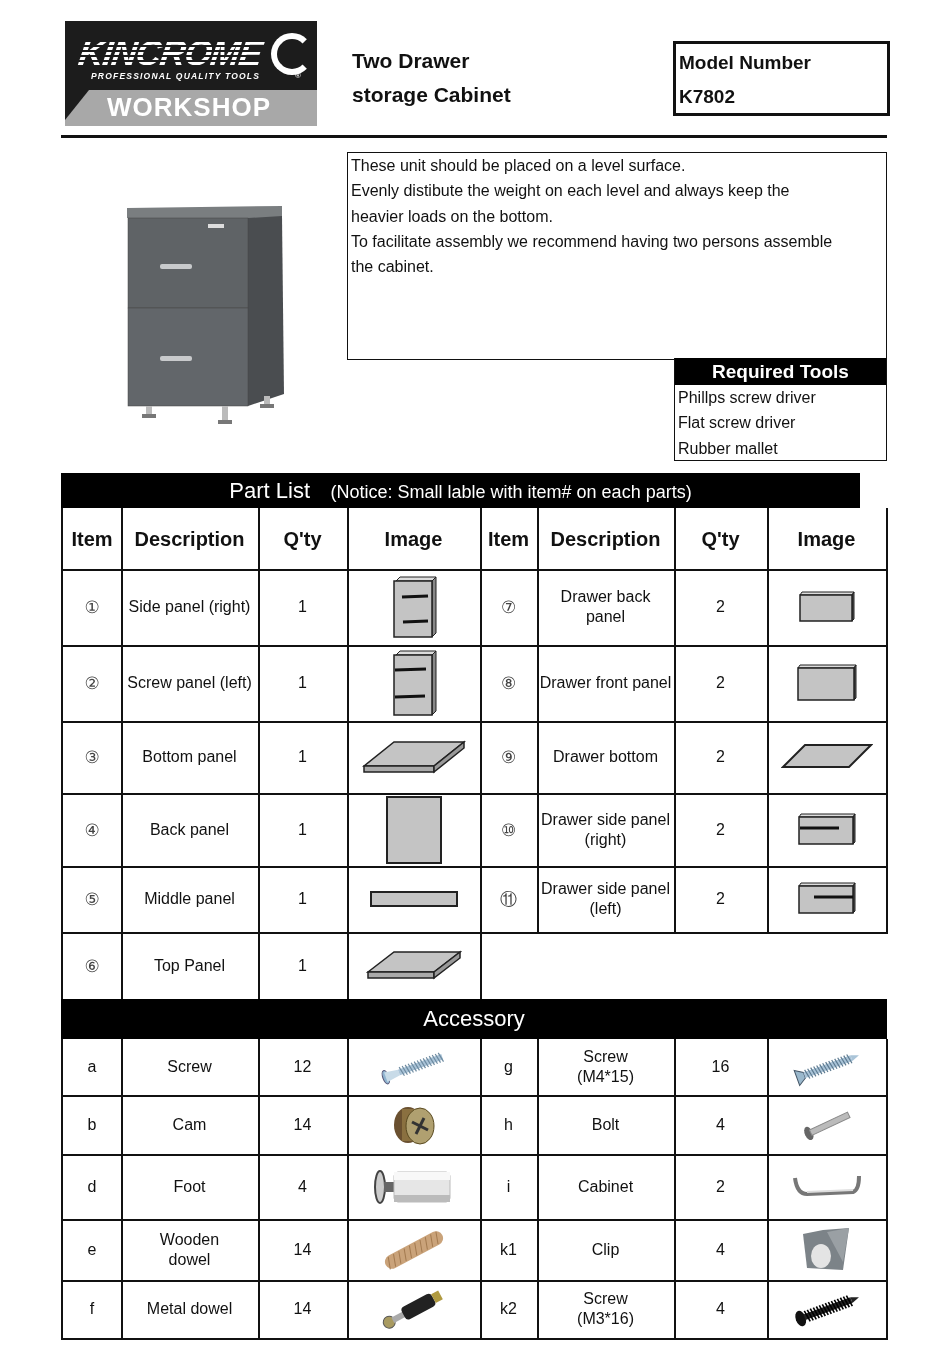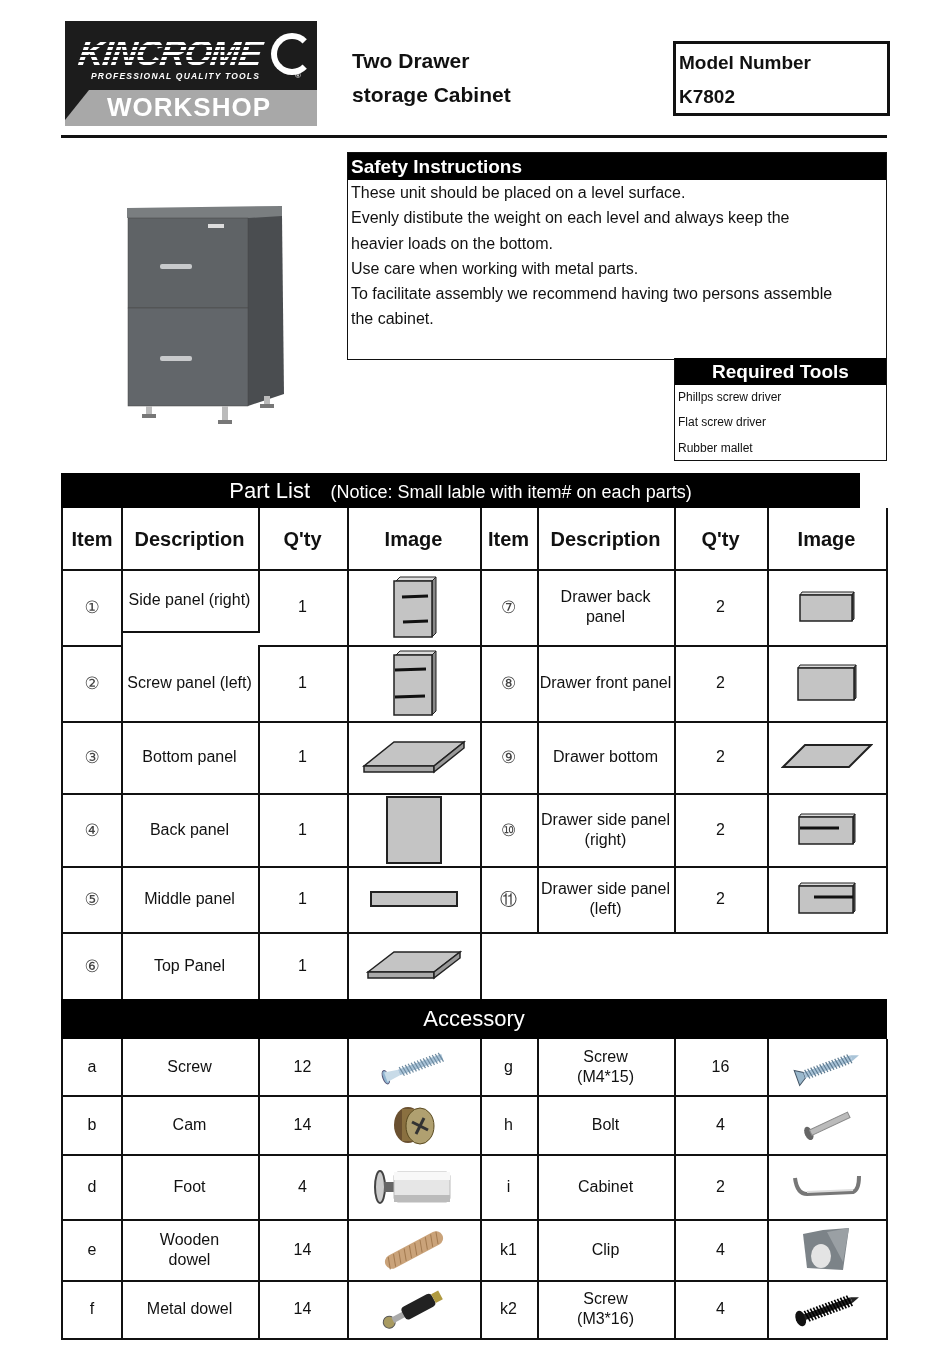--- a/index.html
+++ b/index.html
@@ -24,21 +24,21 @@
   .rule { left:61px; top:135px; width:826px; height:3px; background:#111; }
 
   .cabinet { left:120px; top:200px; width:180px; height:230px; }
 
   .safety { left:347px; top:152px; width:538px; height:206px; border:1.5px solid #111; }
   .safety .hdr { height:27px; background:#000; color:#fff; font-size:19px; font-weight:bold; padding-left:3px; line-height:27px; }
   .safety .line { font-size:16px; height:25.3px; line-height:25.3px; padding-left:3px; white-space:nowrap; }
 
   .tools { left:674px; top:358px; width:211px; height:102px; border:1.5px solid #111; border-top:none; }
   .tools .hdr { height:27px; background:#000; color:#fff; font-size:19px; font-weight:bold; text-align:center; line-height:27px; }
-  .tools .line { font-size:12px; height:25.3px; line-height:25.3px; padding-left:3px; }
+  .tools .line { font-size:16px; height:25.3px; line-height:25.3px; padding-left:3px; }
 
   .band-hdr { background:#000; color:#fff; text-align:center; }
   .cell { position:absolute; border-right:2px solid #111; border-bottom:2px solid #111; box-sizing:border-box; display:flex; align-items:center; justify-content:center; text-align:center; font-size:16px; line-height:20px; }
   .hcell { font-size:20px; font-weight:bold; }
   .circ { font-family:"DejaVu Serif", serif; font-size:17px; color:#444; }
   .lb { border-left:2px solid #111; }
 </style>
 </head>
 <body>
 
@@ -74,25 +74,23 @@
   <rect x="40" y="156" width="32" height="5" rx="2" fill="#c8cacc"></rect>
   <rect x="26" y="206" width="6" height="10" fill="#bbb"></rect>
     <rect x="22" y="214" width="14" height="4" fill="#777"></rect>
   <rect x="102" y="206" width="6" height="16" fill="#bbb"></rect>
     <rect x="98" y="220" width="14" height="4" fill="#777"></rect>
   <rect x="144" y="196" width="6" height="10" fill="#bbb"></rect>
     <rect x="140" y="204" width="14" height="4" fill="#777"></rect>
 </svg>
 
 <div class="abs safety">
-  <div class="hdr">Safety Instructions</div>
   <div class="line">These unit should be placed on a level surface.</div>
   <div class="line">Evenly distibute the weight on each level and always keep the</div>
   <div class="line">heavier loads on the bottom.</div>
-  <div class="line">Use care when working with metal parts.</div>
   <div class="line">To facilitate assembly we recommend having two persons assemble</div>
   <div class="line">the cabinet.</div>
 </div>
 
 <div class="abs tools">
   <div class="hdr">Required Tools</div>
   <div class="line">Phillps screw driver</div>
   <div class="line">Flat screw driver</div>
   <div class="line">Rubber mallet</div>
 </div>
@@ -105,21 +103,21 @@
 <div id="tables">
     <div class="cell hcell lb" style="left: 61px; top: 508px; width: 62px; height: 63px;">Item</div>
     <div class="cell hcell" style="left: 121px; top: 508px; width: 139px; height: 63px;">Description</div>
     <div class="cell hcell" style="left: 258px; top: 508px; width: 91px; height: 63px;">Q'ty</div>
     <div class="cell hcell" style="left: 347px; top: 508px; width: 135px; height: 63px;">Image</div>
     <div class="cell hcell" style="left: 480px; top: 508px; width: 59px; height: 63px;">Item</div>
     <div class="cell hcell" style="left: 537px; top: 508px; width: 139px; height: 63px;">Description</div>
     <div class="cell hcell" style="left: 674px; top: 508px; width: 95px; height: 63px;">Q'ty</div>
     <div class="cell hcell" style="left: 767px; top: 508px; width: 121px; height: 63px;">Image</div>
     <div class="cell lb circ" style="left: 61px; top: 569px; width: 62px; height: 78px;">①</div>
-    <div class="cell" style="left: 121px; top: 569px; width: 139px; height: 64px; padding: 0px 2px;">Side panel (right)</div>
+    <div class="cell" style="left: 121px; top: 569px; width: 139px; height: 78px; padding: 0px 2px;">Side panel (right)</div>
     <div class="cell" style="left: 258px; top: 569px; width: 91px; height: 78px;">1</div>
     <div class="cell" style="left: 347px; top: 569px; width: 135px; height: 78px;">
       <span style="display:flex;">
         <svg width="48" height="64" viewBox="0 0 48 64">
           <polygon points="6,6 10,2 46,2 42,6" fill="#ddd" stroke="#222"></polygon>
           <polygon points="42,6 46,2 46,58 42,62" fill="#888" stroke="#222"></polygon>
           <rect x="4" y="6" width="38" height="56" fill="#c4c4c4" stroke="#222" stroke-width="1.5"></rect>
           <line x1="12" y1="22" x2="38" y2="21" stroke="#111" stroke-width="3"></line>
           <line x1="13" y1="47" x2="38" y2="46" stroke="#111" stroke-width="3"></line>
         </svg>

